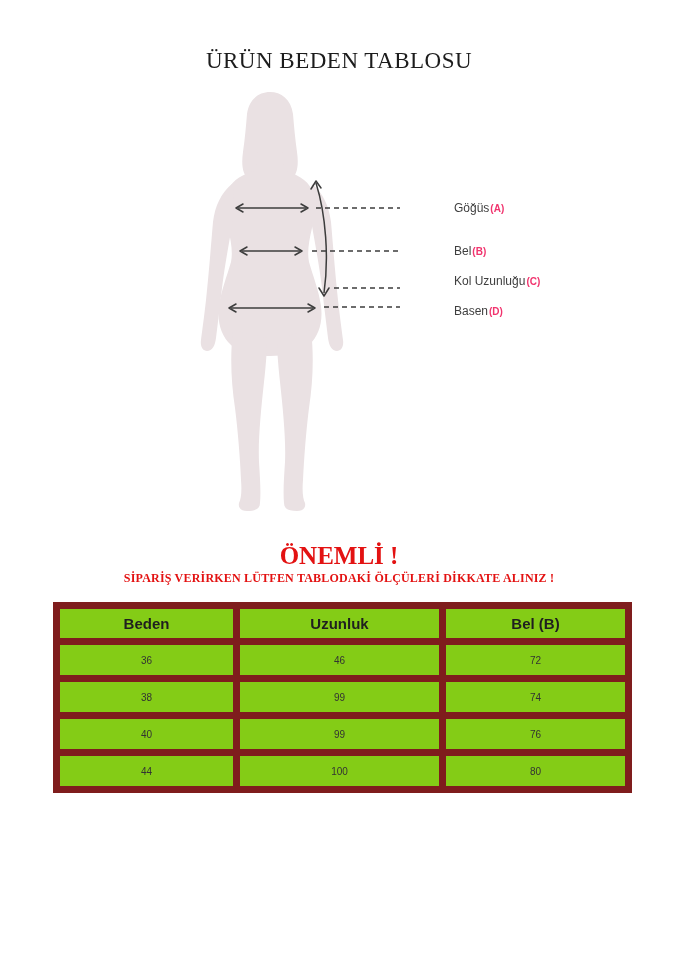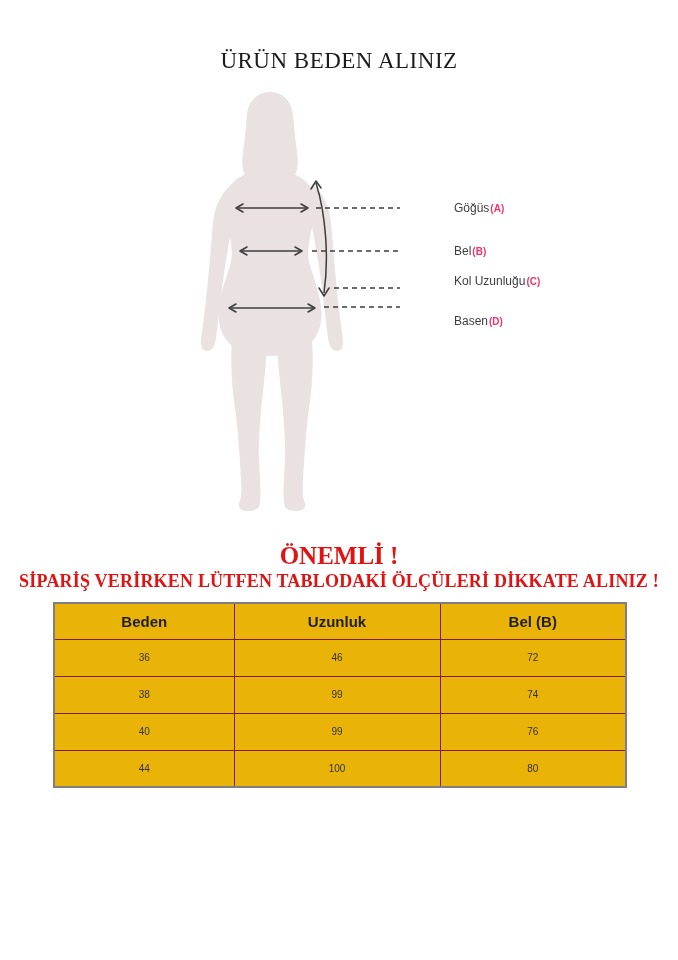--- a/index.html
+++ b/index.html
@@ -26,64 +26,64 @@
   .meas-label {
     position:absolute; left:406px;
     font-size:12px; color:#3e3e3e; white-space:nowrap; line-height:14px;margin-left:48px;
   }
   .meas-label .code {
     color:#f1346e; font-weight:bold; font-size:10px; margin-left:1px;
   }
   .label-gogus { top:201px; }
   .label-bel   { top:244px; }
   .label-kol   { top:274px; }
-  .label-basen { top:314px;text-align:right; }
+  .label-basen { top:304px;text-align:right; }
   .notice-heading {
     position:absolute; top:533px; left:0; width:100%;
     text-align:center;
     font-family:"Liberation Serif", serif;
     font-size:25px; font-weight:700;
     color:#e31212;
     margin-top:9px;
   }
   .notice-warning {
     position:absolute; top:571px; left:0; width:100%;
     text-align:center;
     font-family:"Liberation Serif", serif;
-    font-size:18px; font-weight:700;
+    font-size:12px; font-weight:700;
     color:#e31212;
     letter-spacing:0.2px;
   }
   .size-table-wrap { position:absolute; left:53px; top:602px; width:572px; }
   table.size-table {
     width:100%;
     border-collapse:collapse;
     table-layout:fixed;
     border:2px solid #7f7f7f;
   }
   table.size-table th, table.size-table td {
-    border:1px solid #7f1d1d;
+    border:7px solid #7f1d1d;
     text-align:center; vertical-align:middle;
-    background:#eab308;
+    background:#84cc16;
   }
   table.size-table th {
     height:36px;
     font-size:15px; font-weight:700; color:#1f1f1f;
   }
   table.size-table td {
     height:37px;
     font-size:10px; font-weight:400; color:#333333;
   }
 </style>
 </head>
 <body>
 
 <div class="page">
 
-  <div class="page-title">ÜRÜN BEDEN ALINIZ</div>
+  <div class="page-title">ÜRÜN BEDEN TABLOSU</div>
 
   <svg class="figure-svg" viewBox="170 85 240 430" aria-hidden="true">
 
     <path class="silhouette" d="M270,92
       C281,92 291,99 293,114 C294,126 295,138 297,152 C299,166 297,175 291,180
       C284,185 277,183 270,183 C263,183 256,185 249,180 C243,175 241,166 243,152
       C245,138 246,126 247,114 C249,99 259,92 270,92 Z"></path>
 
     <path class="silhouette" d="M258,152 L282,152 L284,176 L256,176 Z"></path>
 

